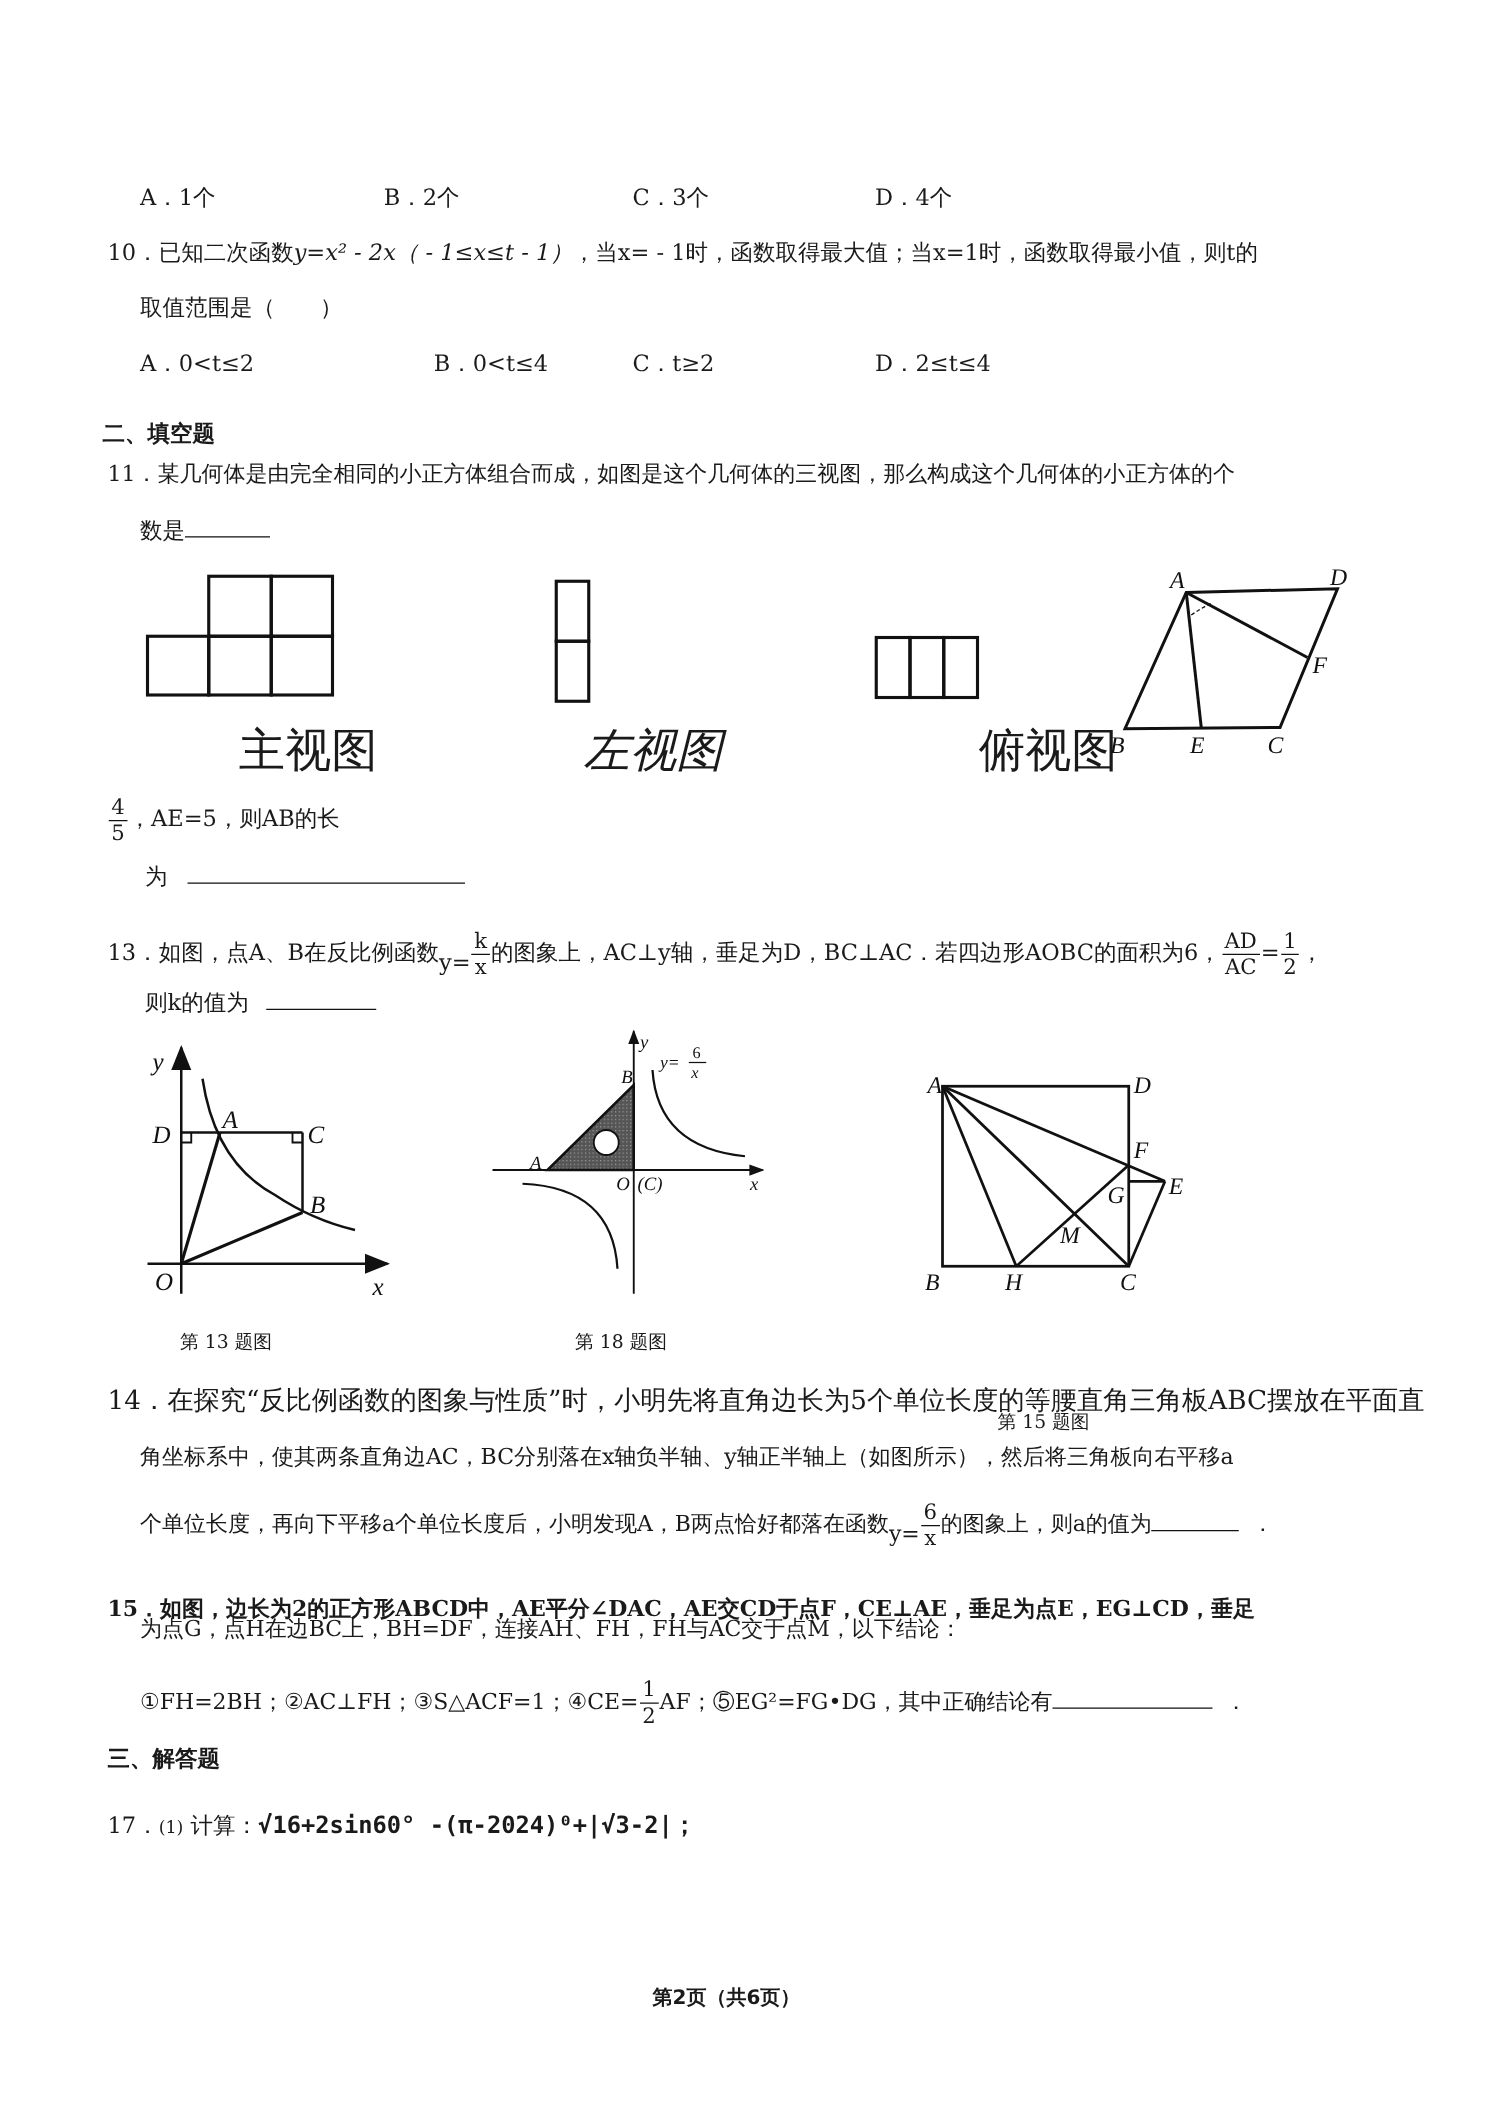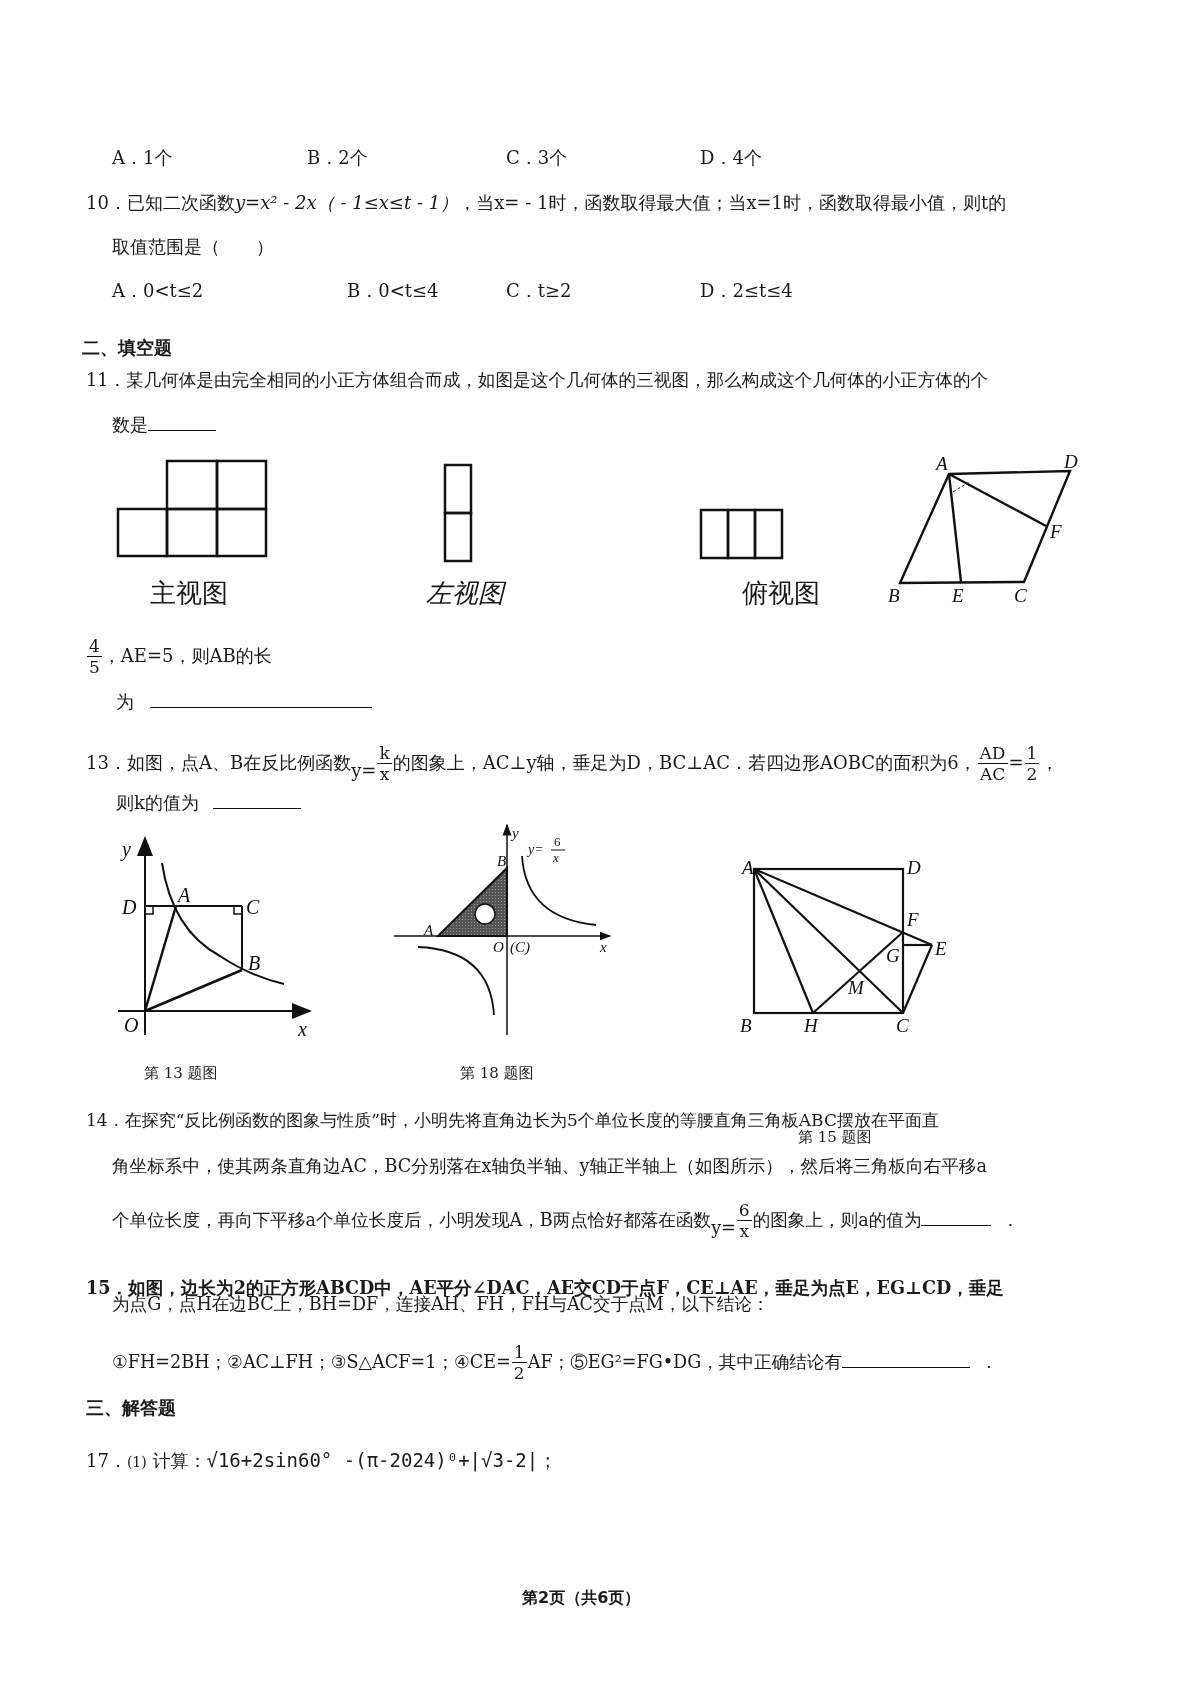--- a/index.html
+++ b/index.html
@@ -8,22 +8,22 @@
   .ln{position:absolute;white-space:nowrap;line-height:24px;}
   .it{font-style:italic;}
   .bold{font-weight:bold;font-family:"DejaVu Sans","Liberation Sans",sans-serif;}
   .blank{display:inline-block;border-bottom:1.5px solid #111;vertical-align:baseline;height:4px;}
   .frac{display:inline-flex;flex-direction:column;align-items:center;vertical-align:middle;line-height:20px;font-size:17px;margin:0 1px;}
   .frac .n{border-bottom:1.3px solid #111;padding:0 2px;}
   .opt{position:absolute;white-space:nowrap;}
   svg{position:absolute;overflow:visible;}
   svg text{font-family:"Liberation Serif","DejaVu Serif",serif;font-style:italic;fill:#111;}
   .cap{position:absolute;font-size:15px;white-space:nowrap;}
-  .viewlbl{position:absolute;font-size:26px;font-family:"DejaVu Sans","Liberation Sans",sans-serif;white-space:nowrap;}
-  .mono{font-family:"DejaVu Sans Mono","Liberation Mono",monospace;font-size:19px;}
+  .viewlbl{position:absolute;font-size:37px;font-family:"DejaVu Sans","Liberation Sans",sans-serif;white-space:nowrap;margin-left:41px;}
+  .mono{font-family:"DejaVu Sans Mono","Liberation Mono",monospace;font-size:19px;font-weight:bold;}
 </style>
 </head>
 <body>
 
 <div class="opt" style="left:112px;top:146px;">A．1个</div>
 <div class="opt" style="left:307px;top:146px;">B．2个</div>
 <div class="opt" style="left:506px;top:146px;">C．3个</div>
 <div class="opt" style="left:700px;top:146px;">D．4个</div>
 
 <div class="ln" style="left:86px;top:191px;">
@@ -184,21 +184,21 @@
   <text x="187" y="86" font-size="19">F</text>
   <text x="215" y="115" font-size="19">E</text>
   <text x="166" y="122" font-size="19">G</text>
   <text x="128" y="154" font-size="19">M</text>
   <text x="20" y="192" font-size="19">B</text>
   <text x="84" y="192" font-size="19">H</text>
   <text x="176" y="192" font-size="19">C</text>
 </svg>
 <div class="cap" style="left:782px;top:1128px;margin-left:16px;">第 15 题图</div>
 
-<div class="ln" style="left:86px;top:1108px;font-size:17px;">14．在探究“反比例函数的图象与性质”时，小明先将直角边长为5个单位长度的等腰直角三角板ABC摆放在平面直</div>
+<div class="ln" style="left:86px;top:1108px;font-size:21px;">14．在探究“反比例函数的图象与性质”时，小明先将直角边长为5个单位长度的等腰直角三角板ABC摆放在平面直</div>
 <div class="ln" style="left:112px;top:1154px;font-size:17.6px;">角坐标系中，使其两条直角边AC，BC分别落在x轴负半轴、y轴正半轴上（如图所示），然后将三角板向右平移a</div>
 <div class="ln" style="left:112px;top:1200px;font-size:17.6px;">
   <span>个单位长度，再向下平移a个单位长度后，小明发现A，B两点恰好都落在函数</span><span style="vertical-align:-8px;">y=</span><span class="frac">
       <span class="n">6</span>
       <span>x</span>
     </span><span>的图象上，则a的值为</span><span class="blank" style="width:70px;"></span><span style="margin-left:10px;">．</span>
 </div>
 
 <div class="ln" style="left:86px;top:1276px;font-size:17.6px;font-weight:bold;">15．如图，边长为2的正方形ABCD中，AE平分∠DAC，AE交CD于点F，CE⊥AE，垂足为点E，EG⊥CD，垂足</div>
 <div class="ln" style="left:112px;top:1292px;font-size:17.6px;">为点G，点H在边BC上，BH=DF，连接AH、FH，FH与AC交于点M，以下结论：</div>

